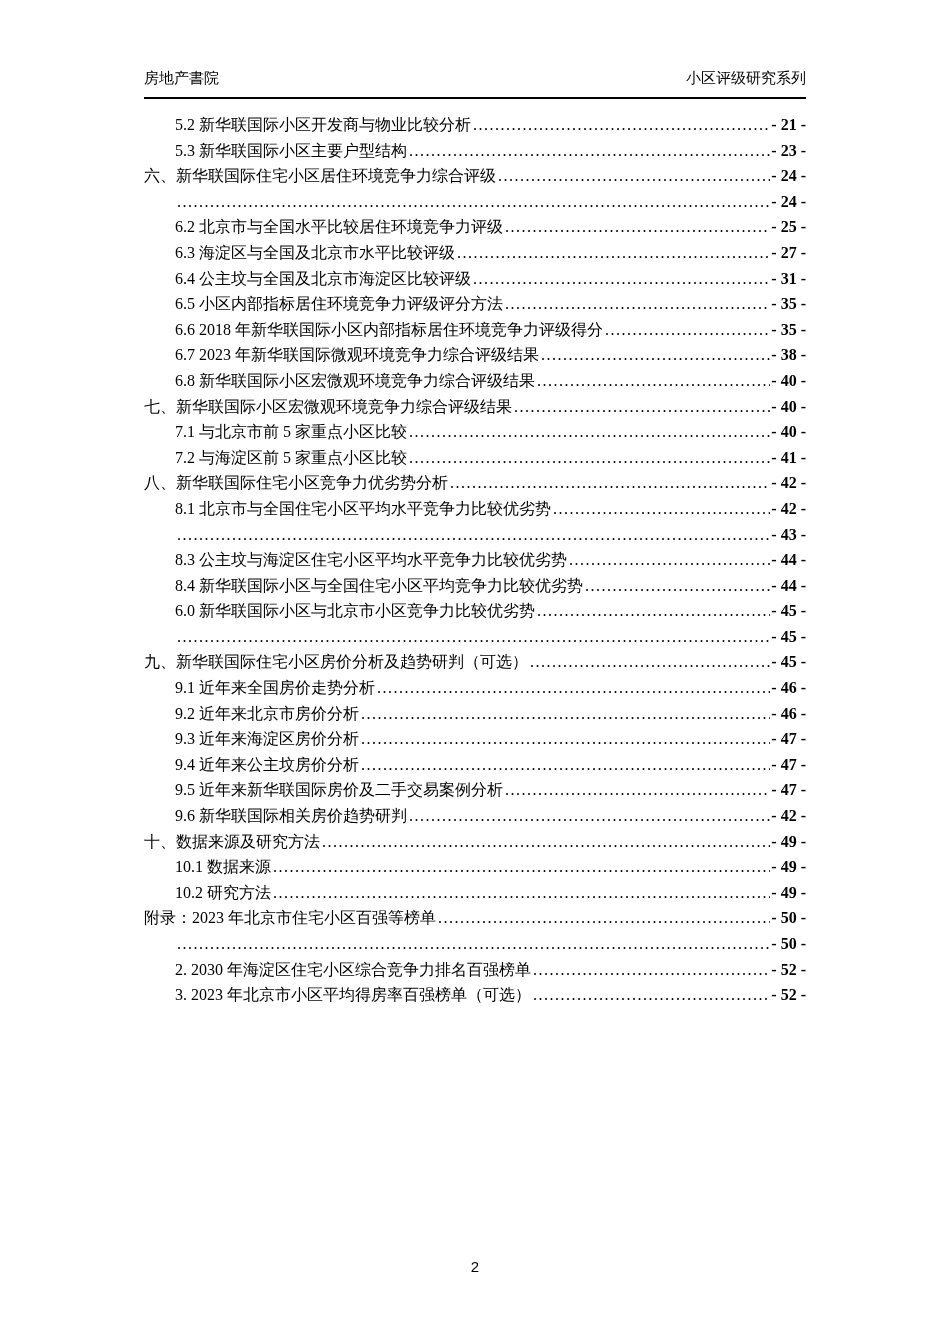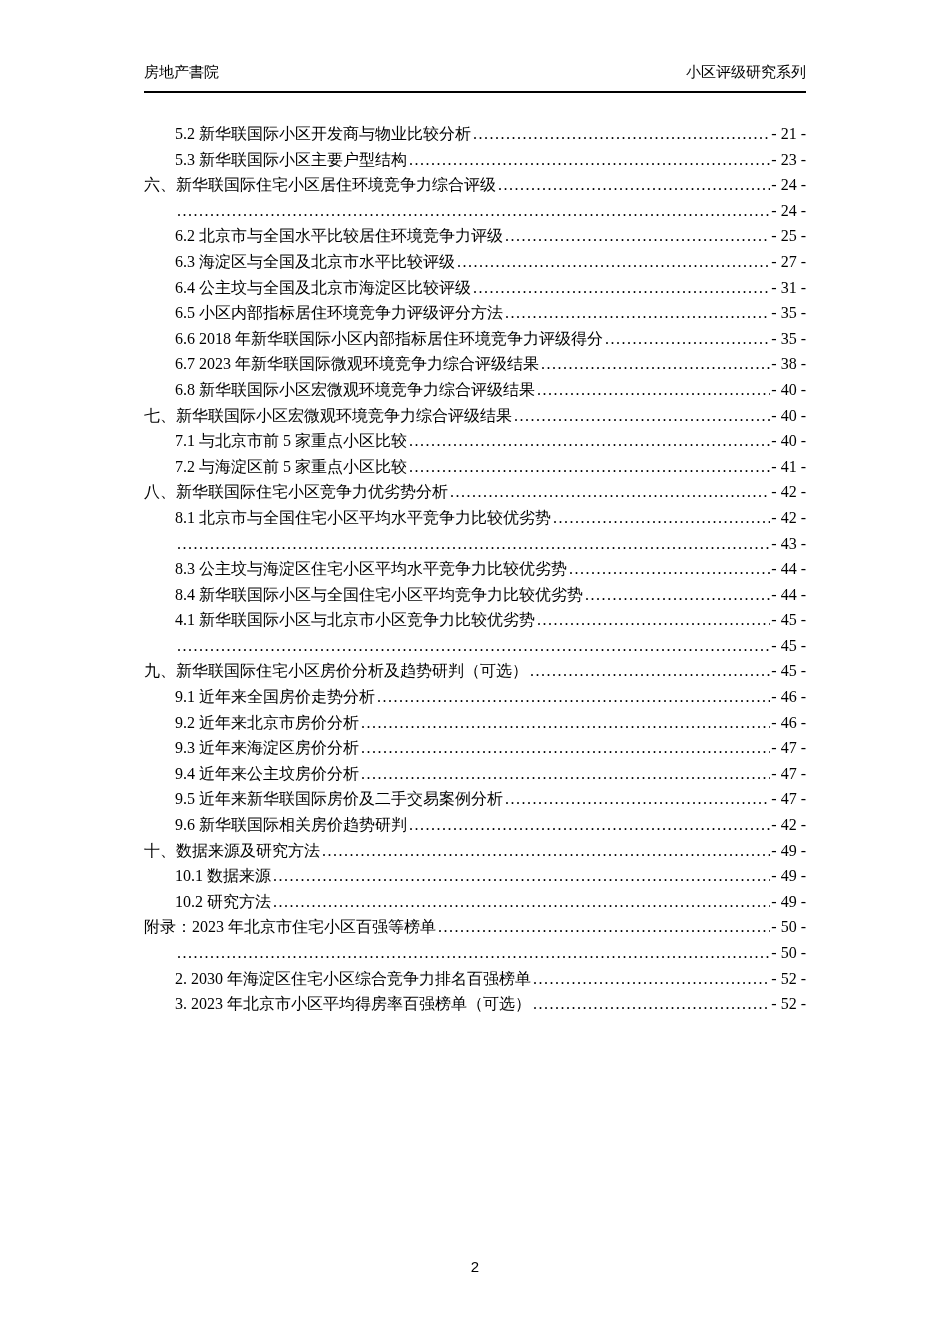--- a/index.html
+++ b/index.html
@@ -6,56 +6,56 @@
   html, body {
     width: 950px; height: 1344px;
     background: #ffffff;
     font-family: "Liberation Serif", "DejaVu Serif", serif;
     color: #000000;
     overflow: hidden;
   }
   .page {
     position: relative;
     width: 950px; height: 1000px;
-    padding: 6px 144px;
+    padding: 12px 144px;
     border-radius: 16px;
   }
   
   .hdr {
     display: flex;
     justify-content: space-between;
     align-items: flex-end;
     padding-top: 56px;
     padding-bottom: 9px;
     border-bottom: 2px solid #000;
     font-family: "Liberation Sans", "DejaVu Sans", sans-serif;
     font-size: 15px;
     line-height: 20px;
   }
   
-  .toc { margin-top: 28px; }
+  .toc { margin-top: 13px; }
   .toc-row {
     display: flex;
     align-items: baseline;
     height: 25.6px;
     line-height: 25.6px;
     font-size: 16px;
     white-space: nowrap;
   }
   .toc-row.lvl2 { padding-left: 31px; }
   .toc-row .t { flex: 0 0 auto; }
   .toc-row .leader {
     flex: 1 1 auto;
     min-width: 0;
     overflow: hidden;
     white-space: nowrap;
     letter-spacing: 1.5px;
     margin: 0 1px 0 2px;
   }
-  .toc-row .pg { flex: 0 0 auto; }
+  .toc-row .pg { flex: 0 0 auto; font-weight: bold; }
   
   .footer {
     position: absolute;
     left: 0; right: 0;
     top: 1258px;
     text-align: center;
     font-family: "Liberation Sans", "DejaVu Sans", sans-serif;
     font-size: 15px;
   }
 </style>
@@ -157,21 +157,21 @@
         <span class="t">8.3 公主坟与海淀区住宅小区平均水平竞争力比较优劣势</span>
         <span class="leader">................................................................................................................................................................</span>
         <span class="pg">- 44 -</span>
       </div>
     <div class="toc-row lvl2">
         <span class="t">8.4 新华联国际小区与全国住宅小区平均竞争力比较优劣势</span>
         <span class="leader">................................................................................................................................................................</span>
         <span class="pg">- 44 -</span>
       </div>
     <div class="toc-row lvl2">
-        <span class="t">4.1 新华联国际小区与北京市小区竞争力比较优劣势</span>
+        <span class="t">6.0 新华联国际小区与北京市小区竞争力比较优劣势</span>
         <span class="leader">................................................................................................................................................................</span>
         <span class="pg">- 45 -</span>
       </div>
     <div class="toc-row lvl2">
         <span class="leader">................................................................................................................................................................</span>
         <span class="pg">- 45 -</span>
       </div>
     <div class="toc-row lvl1">
         <span class="t">九、新华联国际住宅小区房价分析及趋势研判（可选）</span>
         <span class="leader">................................................................................................................................................................</span>

